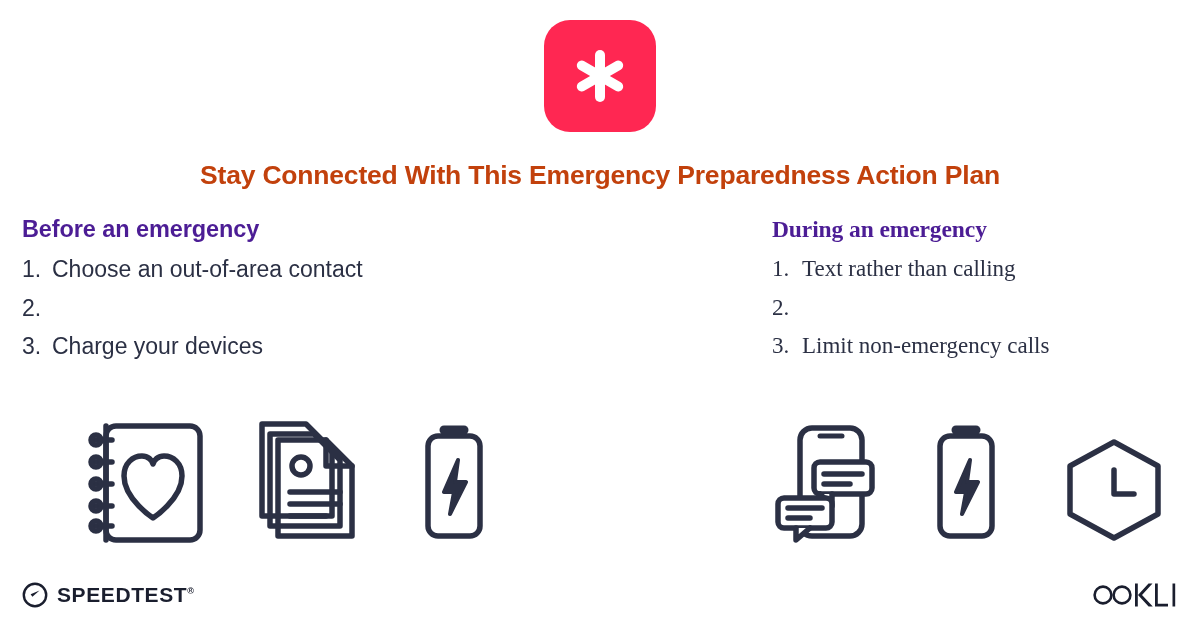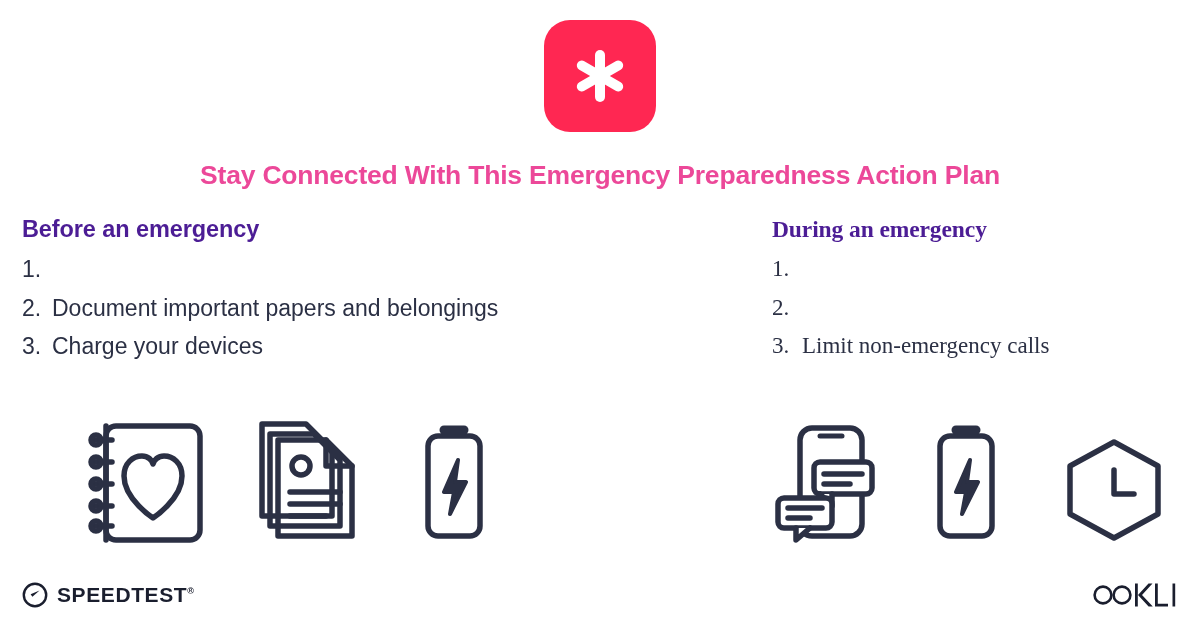--- a/index.html
+++ b/index.html
@@ -26,21 +26,21 @@
     display:flex; align-items:center; justify-content:center;
   }
   .badge svg { display:block; }
 
   
   .title {
     text-align:center;
     font-size:26.5px;
     font-weight:bold;
     letter-spacing:-0.2px;
-    color:#ec4899;
+    color:#c2410c;
     margin-top:28px;
   }
 
   
   .columns {
     position:absolute;
     top:216px;
     left:0; right:0;
     display:flex;
   }
@@ -119,37 +119,38 @@
 
 <div class="title">Stay Connected With This Emergency Preparedness Action Plan</div>
 
 <div class="columns">
 
   <div class="col col-left">
     <div class="col-heading">Before an emergency</div>
     <ol class="list">
       <li>
         <span class="num">1.</span>
+        <span>Choose an out-of-area contact</span>
       </li>
       <li>
         <span class="num">2.</span>
-        <span>Document important papers and belongings</span>
       </li>
       <li>
         <span class="num">3.</span>
         <span>Charge your devices</span>
       </li>
     </ol>
   </div>
 
   <div class="col col-right">
     <div class="col-heading">During an emergency</div>
     <ol class="list">
       <li>
         <span class="num">1.</span>
+        <span>Text rather than calling</span>
       </li>
       <li>
         <span class="num">2.</span>
       </li>
       <li>
         <span class="num">3.</span>
         <span>Limit non-emergency calls</span>
       </li>
     </ol>
   </div>

